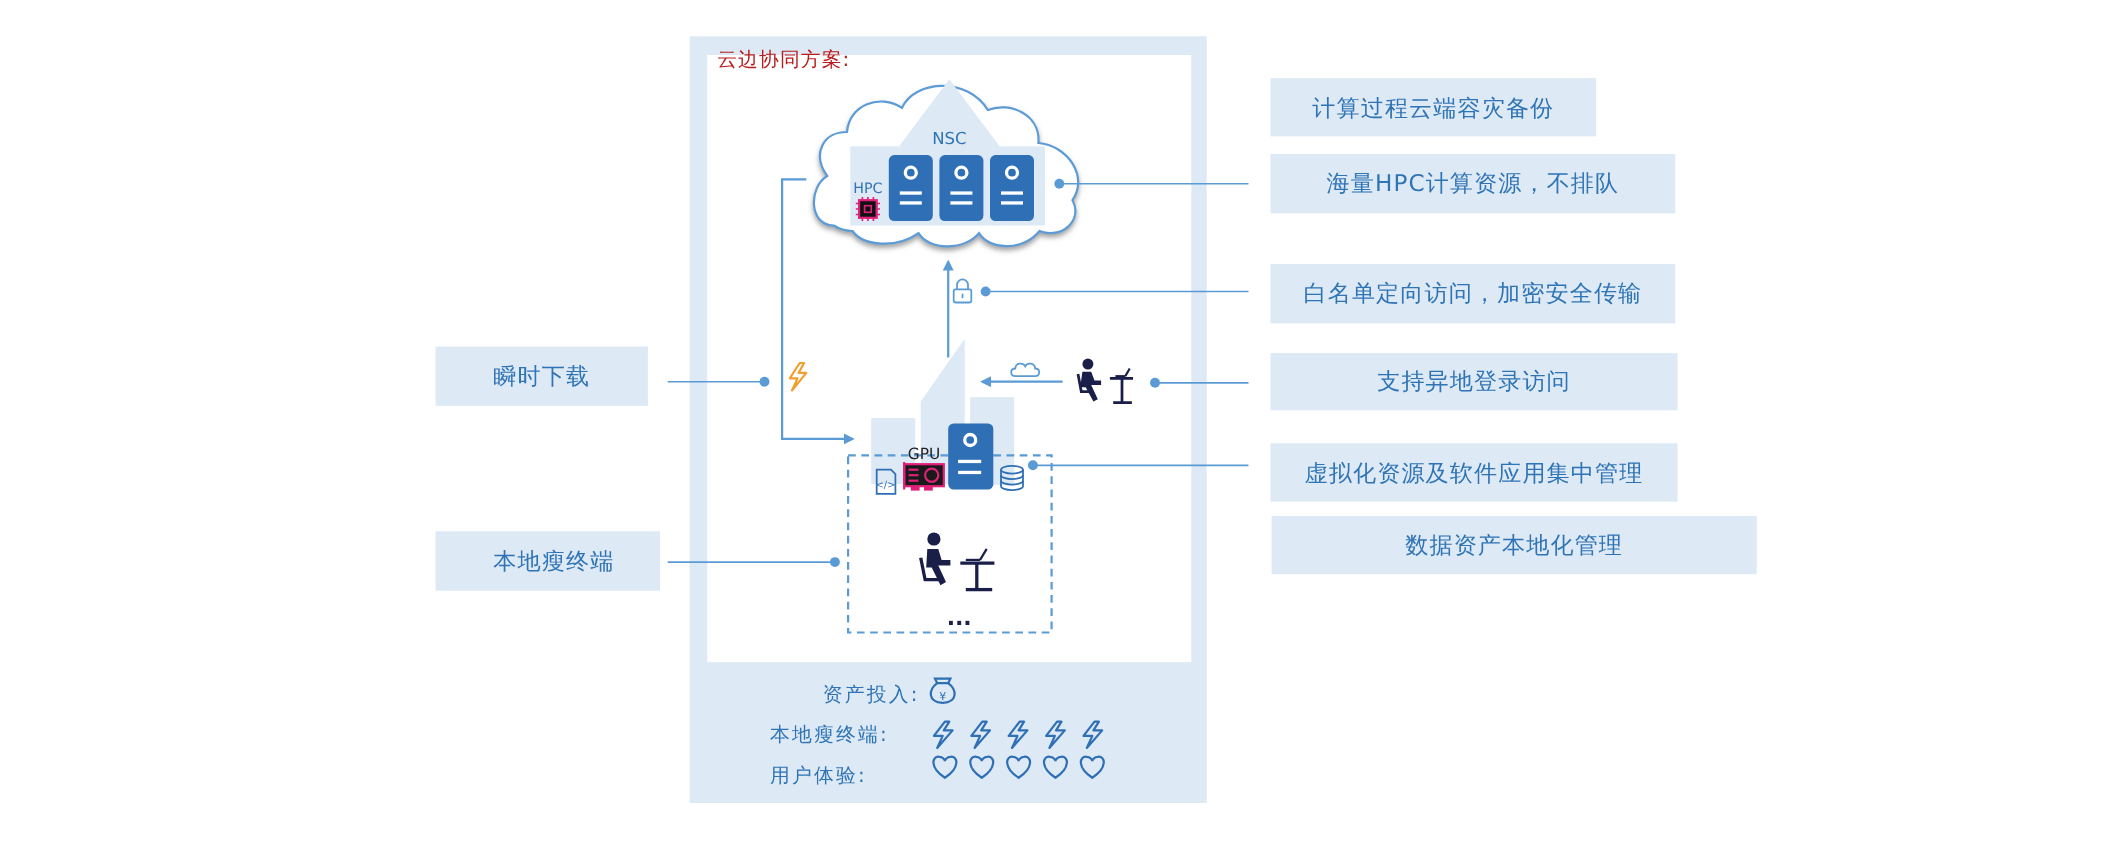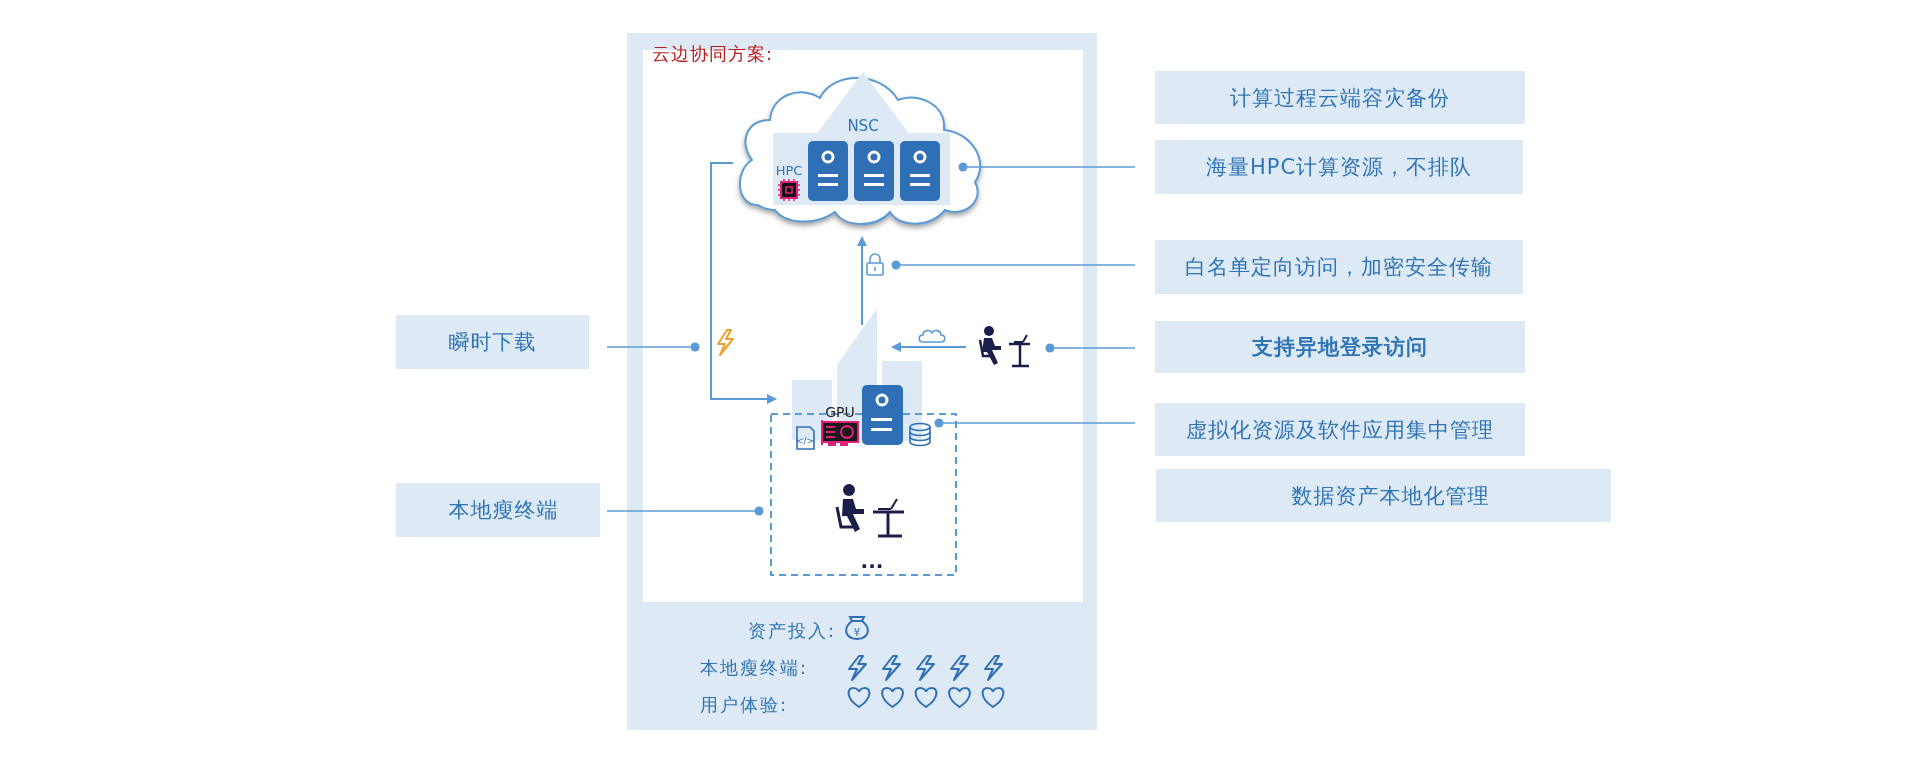--- a/index.html
+++ b/index.html
@@ -18,36 +18,36 @@
 </head>
 <body>
 
 <div class="label-box" style="left:396px;top:315px;width:193px;height:54px;">
     <span>瞬时下载</span>
   </div>
 <div class="label-box" style="left:396px;top:483px;width:193px;height:54px;padding-left:11px;">
     <span>本地瘦终端</span>
   </div>
 
-<div class="label-box" style="left:1155px;top:71px;width:370px;height:53px;">
+<div class="label-box" style="left:1155px;top:71px;width:296px;height:53px;">
     <span>计算过程云端容灾备份</span>
   </div>
 <div class="label-box" style="left:1155px;top:140px;width:368px;height:54px;">
     <span>海量HPC计算资源，不排队</span>
   </div>
 <div class="label-box" style="left:1155px;top:240px;width:368px;height:54px;">
     <span>白名单定向访问，加密安全传输</span>
   </div>
-<div class="label-box" style="left:1155px;top:321px;width:370px;height:52px;font-weight:bold;">
+<div class="label-box" style="left:1155px;top:321px;width:370px;height:52px;">
     <span>支持异地登录访问</span>
   </div>
 <div class="label-box" style="left:1155px;top:403px;width:370px;height:53px;">
     <span>虚拟化资源及软件应用集中管理</span>
   </div>
-<div class="label-box" style="left:1156px;top:469px;width:441px;height:53px;padding-left:14px;">
+<div class="label-box" style="left:1156px;top:469px;width:441px;height:53px;">
     <span>数据资产本地化管理</span>
   </div>
 
 <div class="panel-outer"></div>
 <div class="panel-inner"></div>
 <div class="panel-title">云边协同方案:</div>
 
 <svg class="abs" style="left:0;top:0;" width="1921" height="775" viewBox="0 0 1921 775">
   <defs>
     <filter id="cloudShadow" x="-10%" y="-10%" width="120%" height="130%">

